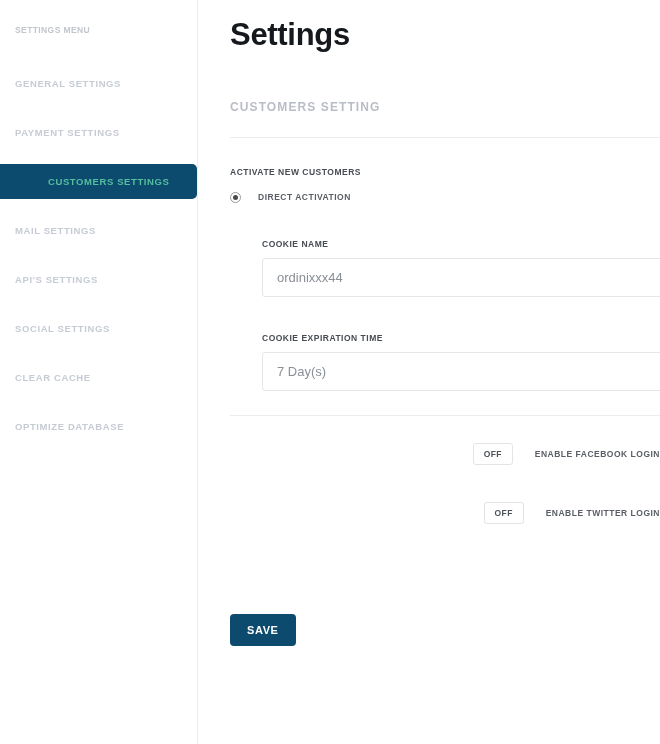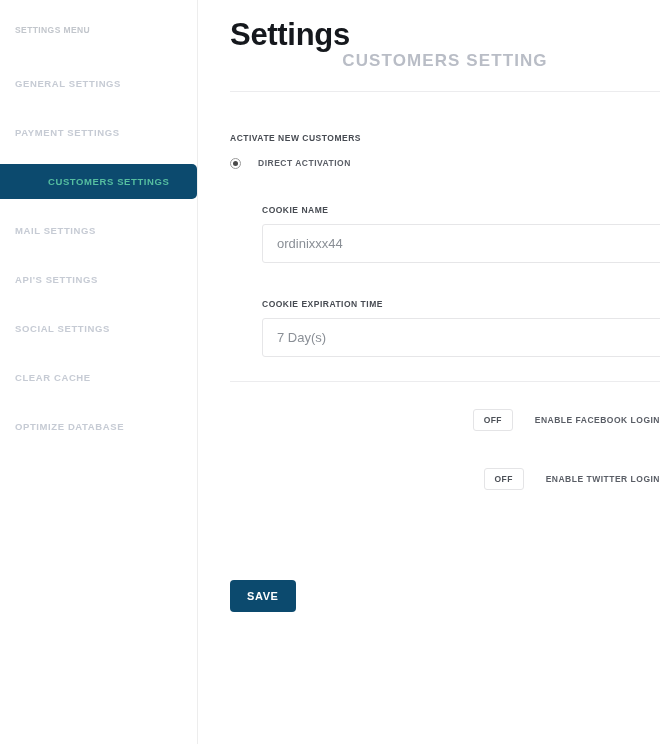--- a/index.html
+++ b/index.html
@@ -76,47 +76,47 @@
   }
   .page-title {
     font-size: 31px;
     font-weight: bold;
     color: #15181d;
     letter-spacing: -0.3px;
     margin: 16px 0 0 0;
     line-height: 38px;
   }
   .section-title {
-    font-size: 17px;
+    font-size: 12px;
     font-weight: bold;
     color: #b9bdc6;
     letter-spacing: 1.1px;
     text-transform: uppercase;
+    margin-top: 46px;
     line-height: 14px;
-    text-align: center;
   }
   .divider {
     height: 1px;
     background: #ececee;
     border: 0;
     margin: 23px 0 0 0;
     width: 100%;
   }
   .field-label {
     font-size: 8.5px;
     font-weight: bold;
     color: #474b52;
     letter-spacing: 0.5px;
     text-transform: uppercase;
     line-height: 12px;
   }
 
   
   .radio-group {
-    margin-top: 40px;
+    margin-top: 28px;
   }
   .radio-row {
     display: flex;
     align-items: center;
     margin-top: 13px;
     cursor: pointer;
   }
   .radio {
     width: 11px;
     height: 11px;

